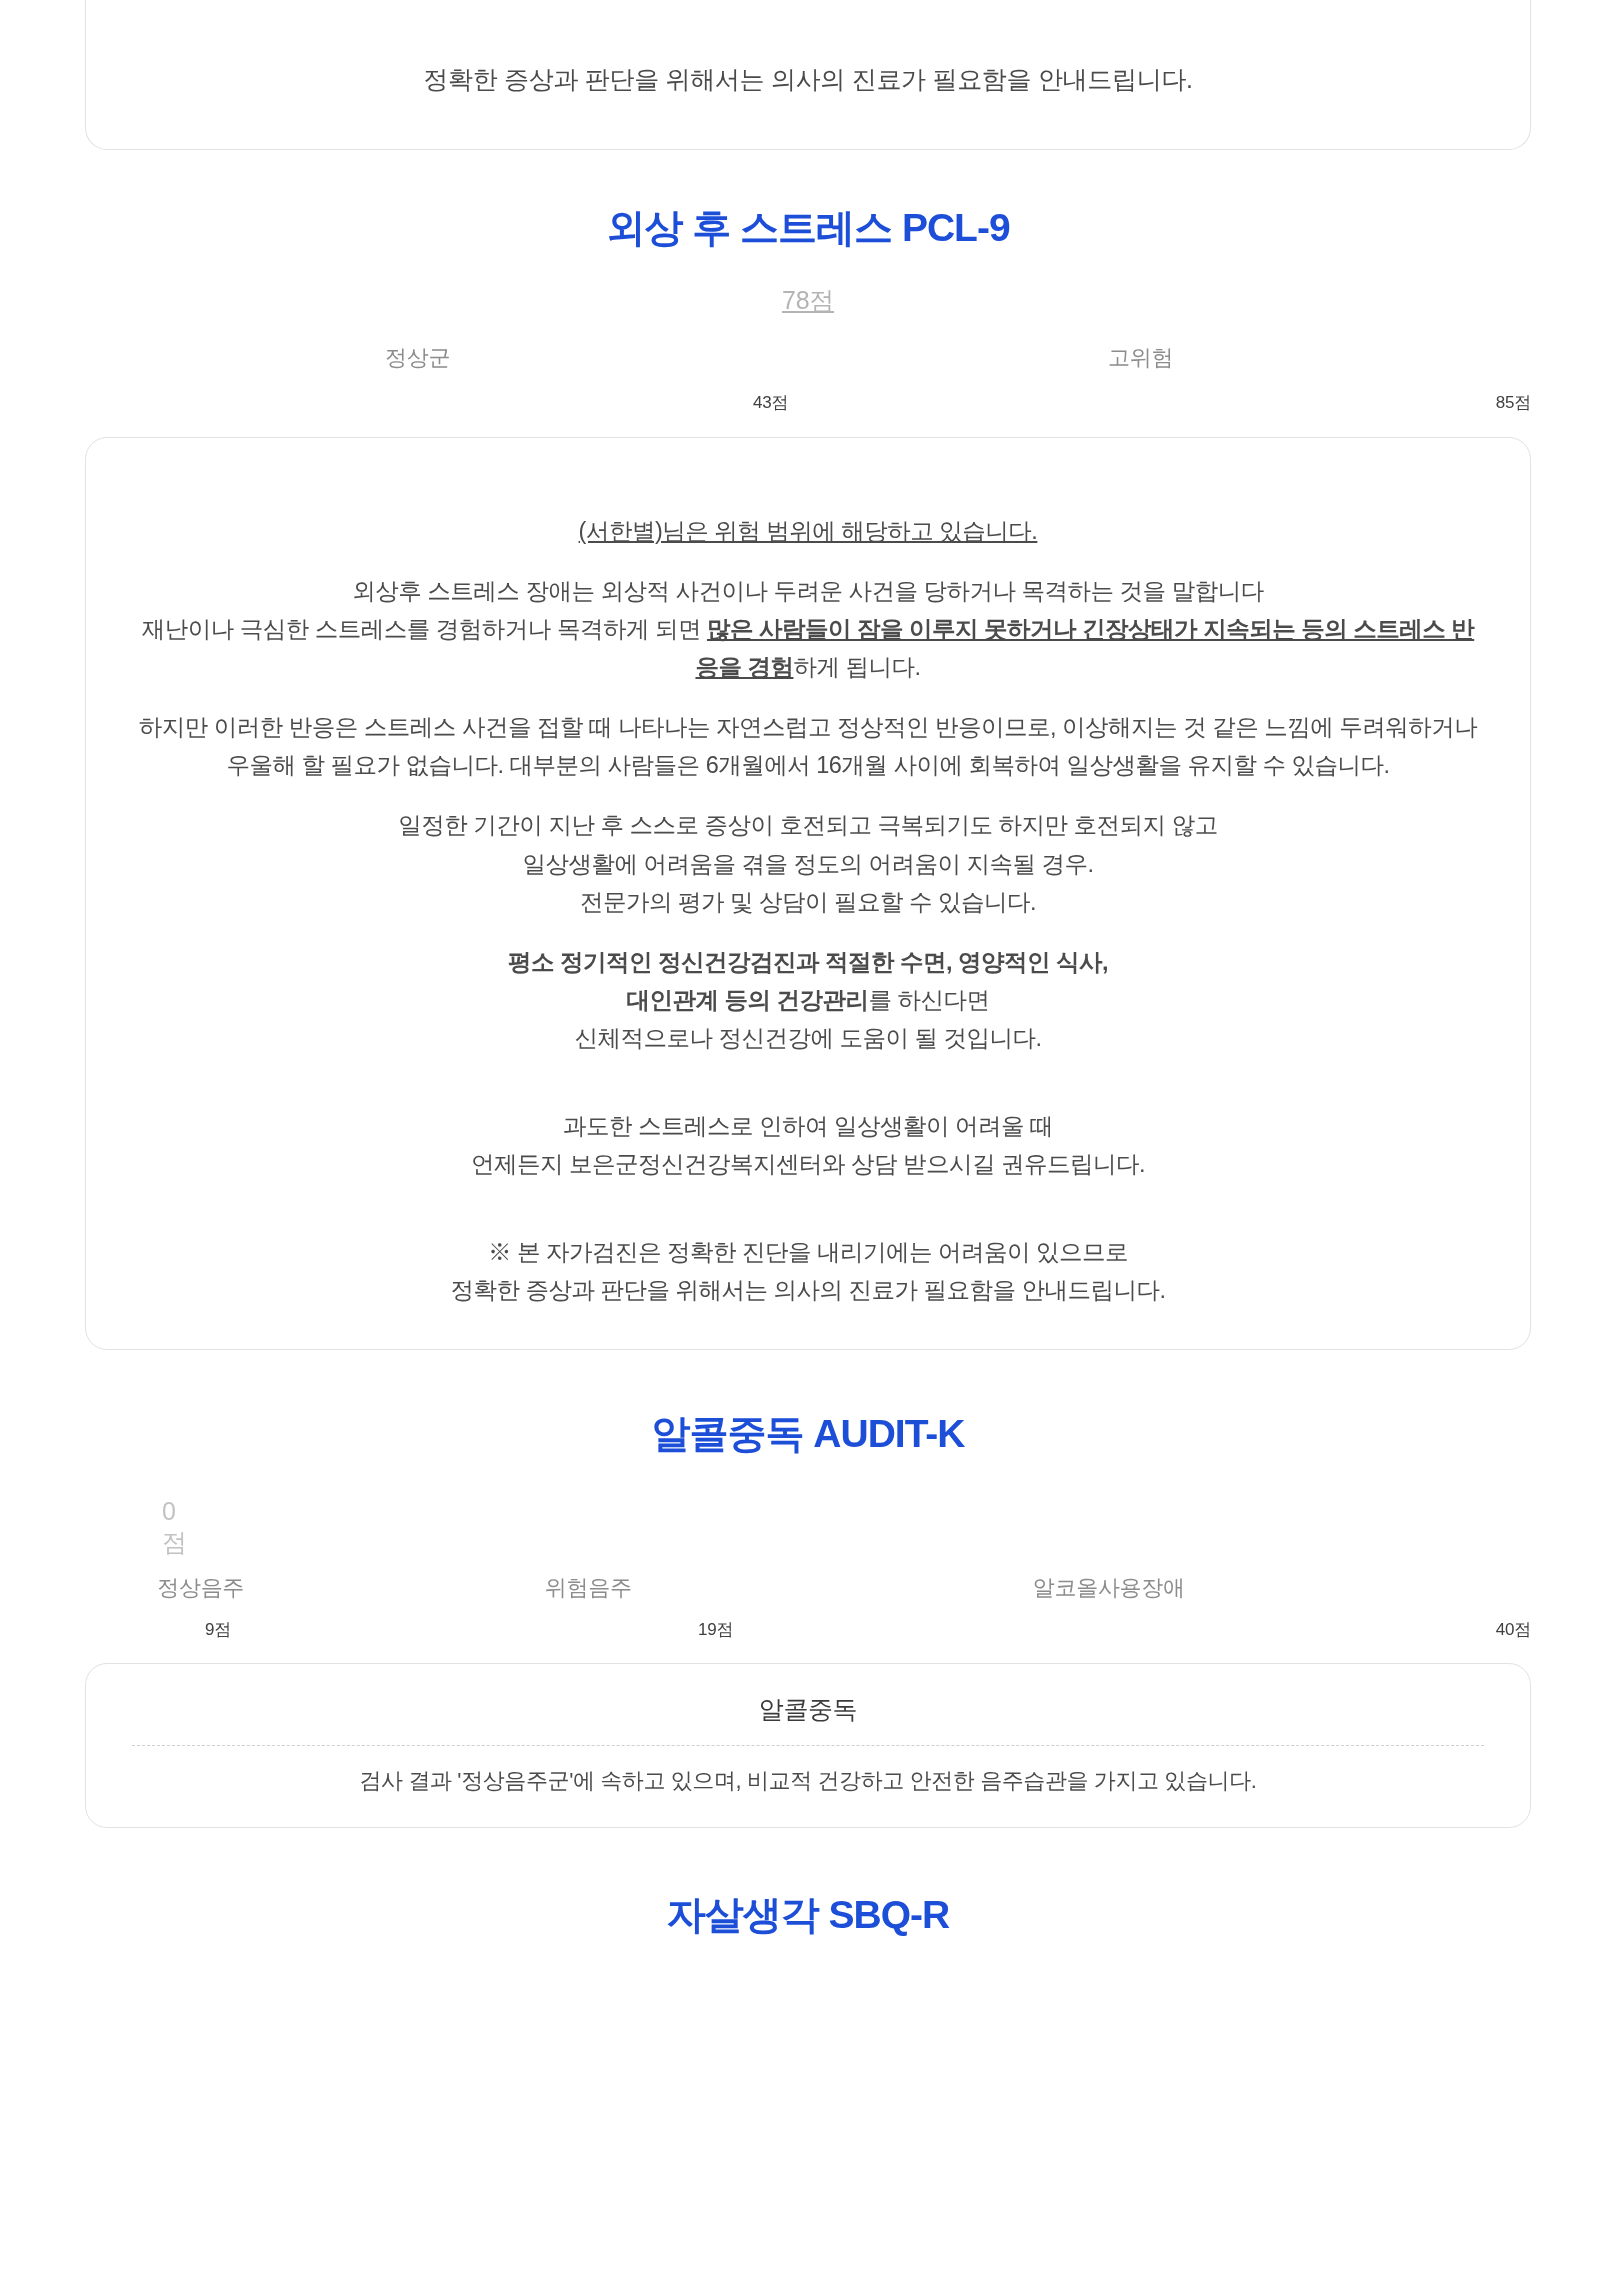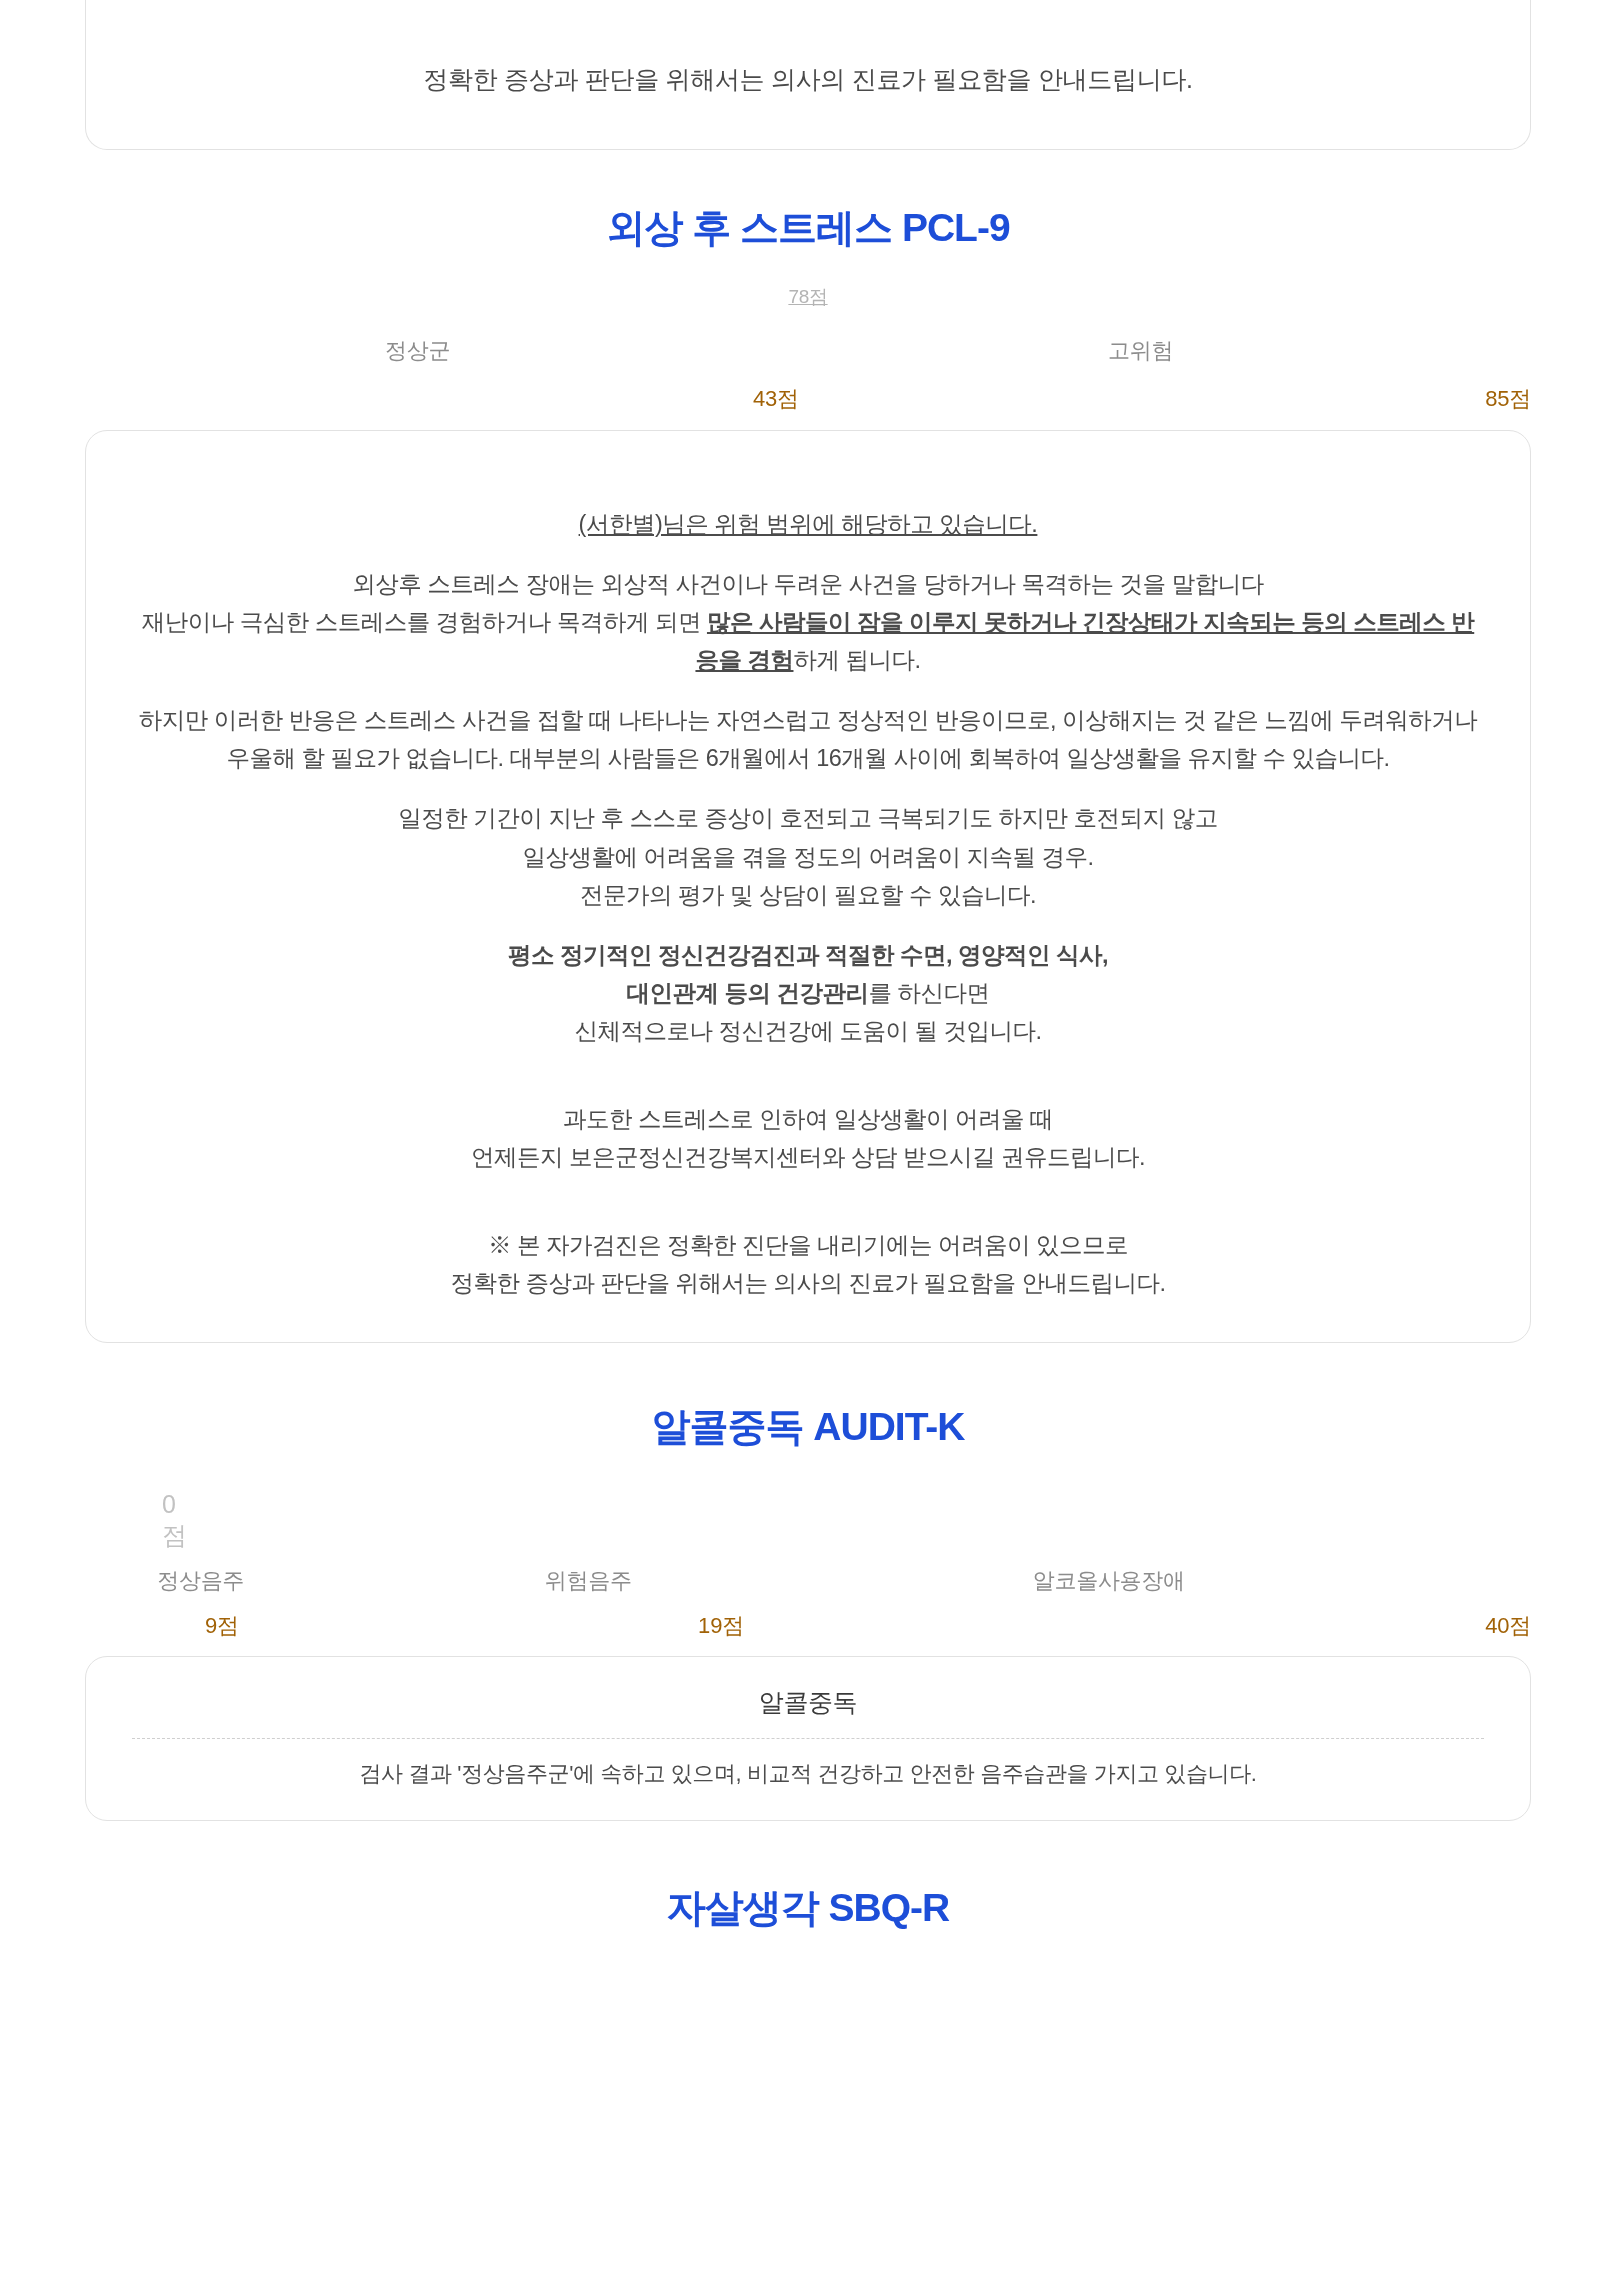--- a/index.html
+++ b/index.html
@@ -46,21 +46,21 @@
   .section-title {
     text-align: center;
     font-size: 39px;
     font-weight: bold;
     letter-spacing: -1px;
     color: #1d4ed8;
   }
 
   .score-center {
     text-align: center;
-    font-size: 19px;
+    font-size: 25px;
     color: #b4b4b4;
     letter-spacing: -0.3px;
     text-decoration: underline;
   }
 
   
   .gauge {
     position: relative;
     width: 100%;
   }
@@ -68,22 +68,22 @@
     position: absolute;
     font-size: 22px;
     font-weight: normal;
     color: #8c8c8c;
     letter-spacing: -0.3px;
     transform: translateX(-50%);
     white-space: nowrap;
   }
   .gauge .tick-label {
     position: absolute;
-    font-size: 22px;
-    color: #a16207;
+    font-size: 17px;
+    color: #404040;
     letter-spacing: -0.2px;
     white-space: nowrap;
   }
 
   
   .desc-card {
     padding: 36px 46px 40px 46px;
   }
   .desc-card p {
     text-align: center;

